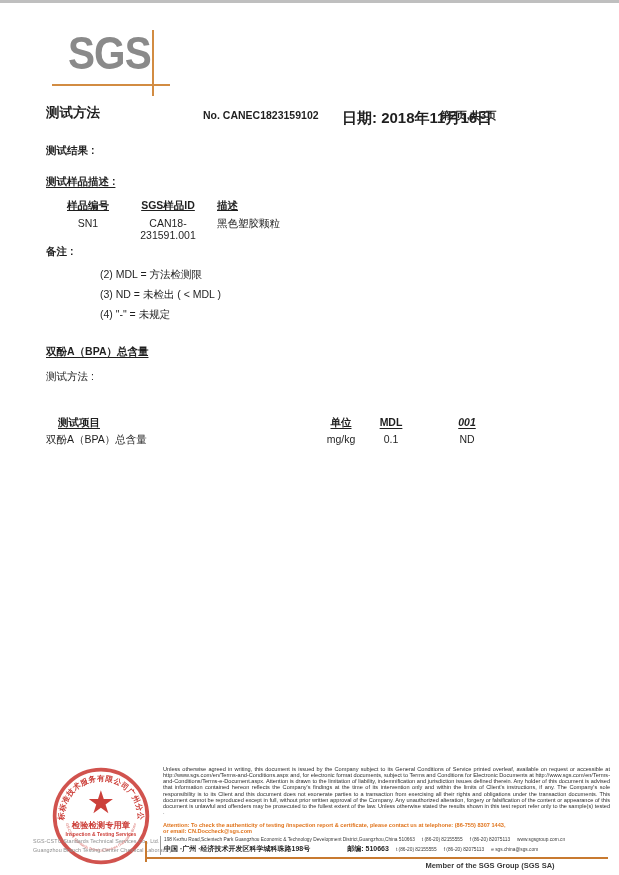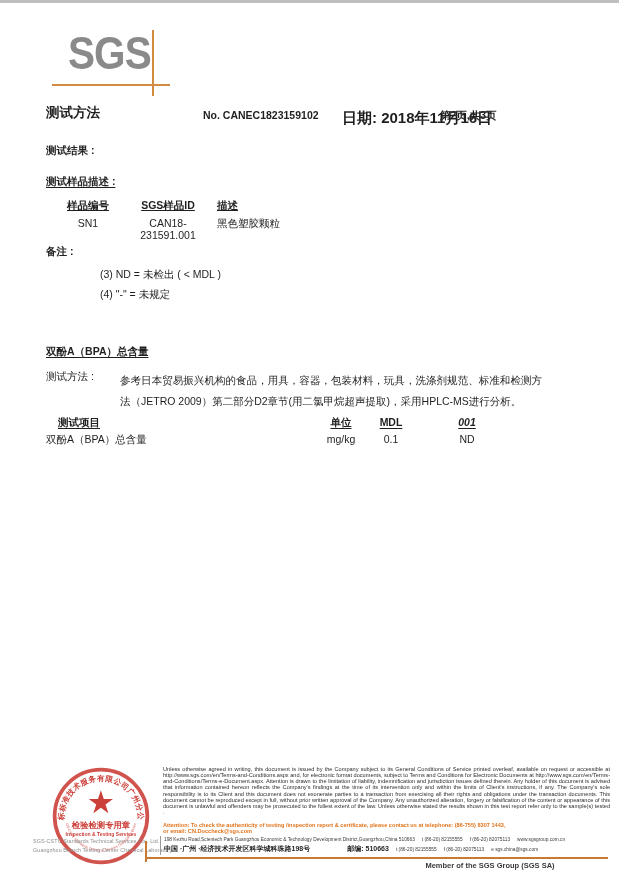--- a/index.html
+++ b/index.html
@@ -89,27 +89,27 @@
 
   <div class="abs th c s-col1 s-head">样品编号</div>
   <div class="abs th c s-col2 s-head">SGS样品ID</div>
   <div class="abs th s-col3 s-head">描述</div>
   <div class="abs txt c s-col1 s-val">SN1</div>
   <div class="abs txt c s-col2 s-val">CAN18-231591.001</div>
   <div class="abs txt s-col3 s-val">黑色塑胶颗粒</div>
 
   <div class="abs lbl notes-heading">备注 :</div>
   <div class="abs notes">
+    <div>(2) MDL = 方法检测限</div>
     <div>(3) ND = 未检出 ( &lt; MDL )</div>
     <div>(4) "-" = 未规定</div>
   </div>
 
   <div class="abs lbl bpa-heading">双酚A（BPA）总含量</div>
   <div class="abs method-label">测试方法 :</div>
-  <div class="abs method-text">参考日本贸易振兴机构的食品，用具，容器，包装材料，玩具，洗涤剂规范、标准和检测方法（JETRO 2009）第二部分D2章节(用二氯甲烷超声提取)，采用HPLC-MS进行分析。</div>
 
   <div class="abs th u rt-item-h rt-head">测试项目</div>
   <div class="abs th u c rt-unit rt-head">单位</div>
   <div class="abs th u c rt-mdl rt-head">MDL</div>
   <div class="abs th u it c rt-001 rt-head">001</div>
   <div class="abs txt rt-item rt-val">双酚A（BPA）总含量</div>
   <div class="abs txt c rt-unit rt-val">mg/kg</div>
   <div class="abs txt c rt-mdl rt-val">0.1</div>
   <div class="abs txt c rt-001 rt-val">ND</div>
 

